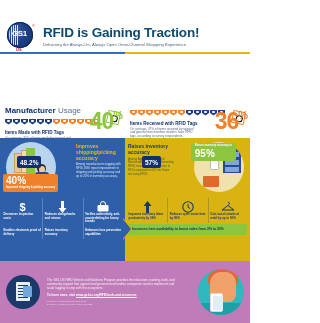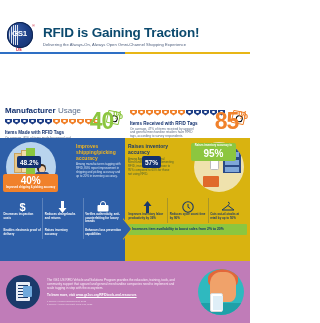--- a/index.html
+++ b/index.html
@@ -109,21 +109,21 @@
   .hc-person { position:absolute; right:6px; bottom:2px; width:16px; height:26px; }
   .hc-head { position:absolute; left:3px; top:0; width:9px; height:9px; border-radius:50%; background:#3b2a1d; }
   .hc-face { position:absolute; left:4.5px; top:2px; width:6px; height:7px; border-radius:50%; background:#f0c9a0; }
   .hc-body { position:absolute; left:1px; top:8px; width:14px; height:17px; background:#2b4a86; border-radius:3px 3px 0 0; }
   .hc-shelf { position:absolute; right:3px; top:7px; width:18px; height:24px; background:#2b4a86; }
   .hc-shelf:before { content:""; position:absolute; left:2px; top:3px; width:14px; height:5px; background:#7fa6d8; box-shadow:0 8px 0 #7fa6d8, 0 15px 0 #7fa6d8; }
   .hc-cart { position:absolute; left:9px; bottom:5px; width:16px; height:11px; background:#e06a2b; border-radius:1px; }
   .hc-phone { position:absolute; left:16px; top:14px; width:9px; height:14px; background:#fff; border:1px solid #bbb; border-radius:1.5px; }
 
   .badge {
-    position:absolute; border-radius:2px; color:#fff; font-weight:bold; text-align:center; line-height:1;
+    position:absolute; border-radius:2px; color:#fff; font-weight:bold; text-align:left; line-height:1;
   }
   .badge-80 { left:3px; top:34px; background:#f0812b; padding:2px 3px; font-size:10px; }
   .badge-80 .cap { display:block; font-size:2.7px; font-weight:bold; margin-top:1px; }
   .badge-95 { right:14px; top:3px; background:#8cc63f; padding:2px 4px; font-size:10px; }
   .badge-95 .cap { display:block; font-size:2.7px; font-weight:bold; margin-bottom:1px; }
 
   .hero-txt { position:absolute; right:3px; top:4px; width:46px; }
   .hero-txt.l { left:3px; right:auto; }
   .hero-title { font-size:5px; font-weight:bold; color:#f2b51e; line-height:1.15; }
   .hero-title.dk { color:#1b3a6b; }
@@ -253,21 +253,21 @@
         <span class="tagicon tag-off"></span>
         <span class="tagicon tag-on"></span>
         <span class="tagicon tag-on"></span>
         <span class="tagicon tag-on"></span>
         <span class="tagicon tag-on"></span>
         <span class="tagicon tag-on"></span>
       </div>
       <div class="metric-label">Items Received with RFID Tags</div>
       <div class="metric-body">On average, 47% of items received by apparel and general merchandise retailers have RFID tags, according to survey respondents.</div>
       <div class="rfidtag-art or"></div>
-      <div class="bigpct pct-orange"><span>85</span><span class="sym">%</span></div>
+      <div class="bigpct pct-orange"><span>36</span><span class="sym">%</span></div>
 
       <div class="donut-block">
         <div class="donut r">
           <span class="donut-slice-lab" style="left:4px;top:9px;">25.0%</span>
           <span class="donut-slice-lab" style="left:6px;top:24px;">18.0%</span>
         </div>
         <div class="donut-pct">57%</div>
         <div class="legend">
           <div class="legend-kicker">Apparel and General Merchandise</div>
           <div class="legend-title">Retailers Currently Implementing RFID</div>

